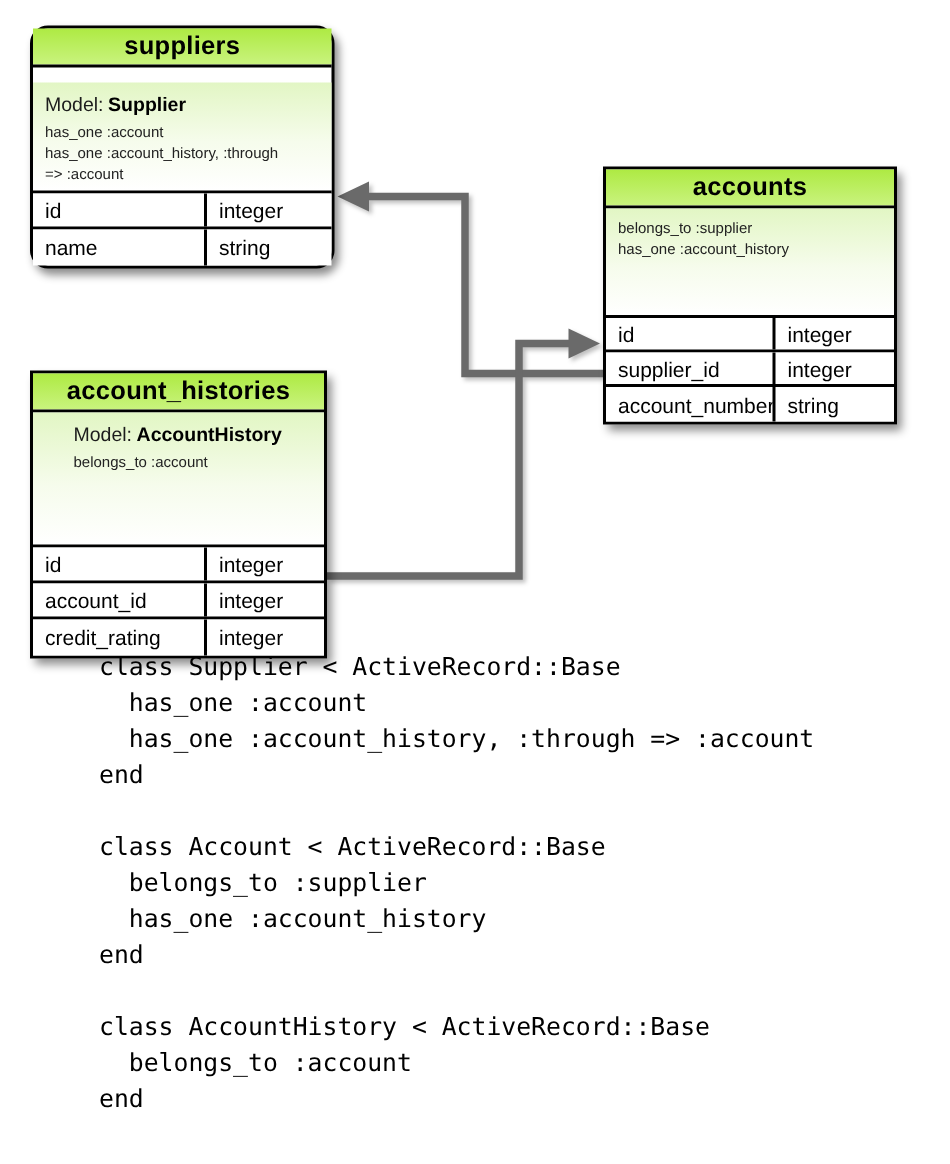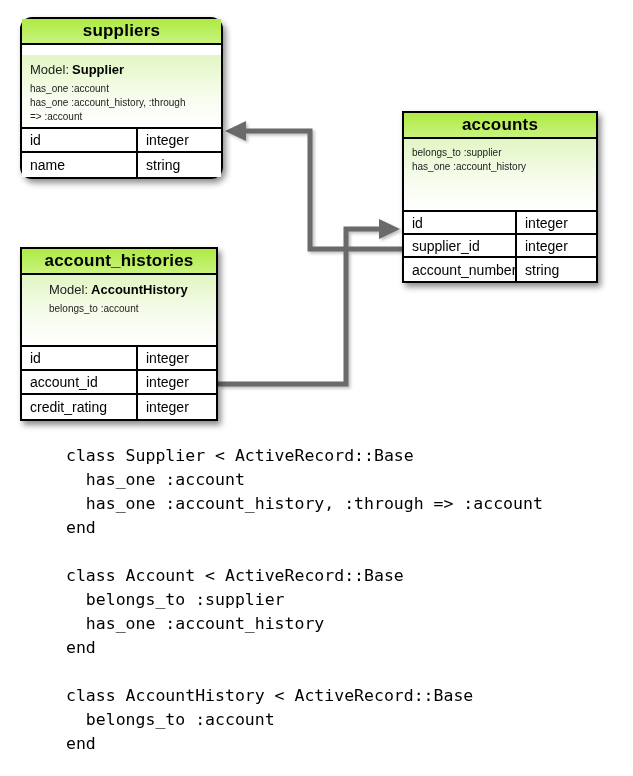--- a/index.html
+++ b/index.html
@@ -64,21 +64,21 @@
   }
   .cname { border-right: 2px solid #000; }
   .ctype { flex: 1; text-align: right; }
   
   .t-suppliers .tmodel  { height: 74px; margin-top: 10px; }
   .t-suppliers .trow    { height: 24px; }
   .t-suppliers .cname   { width: 116px; }
   .t-accounts .tmodel   { height: 73px; }
   .t-accounts .trow     { height: 23px; }
   .t-accounts .cname    { width: 113px; }
-  .t-histories .tmodel  { height: 72px; padding-left: 27px; }
+  .t-histories .tmodel  { height: 90px; padding-left: 27px; }
   .t-histories .trow    { height: 24px; }
   .t-histories .cname   { width: 116px; }
   
   #arrows {
     position: absolute;
     left: 0; top: 0;
     pointer-events: none;
     filter: drop-shadow(2px 2px 1.5px rgba(0,0,0,0.25));
   }
   
@@ -88,21 +88,21 @@
     top: 433px;
     color: #000;
   }
   .code-line {
     font-family: "DejaVu Sans Mono", monospace;
     font-size: 16.5px;
     line-height: 24px;
     height: 24px;
     white-space: pre;
   }
-  .code-block { margin: 11px 0 24px 0; }
+  .code-block { margin: 0 0 24px 0; }
   .code-block:last-child { margin-bottom: 0; }
 </style>
 </head>
 <body>
 
 <div id="canvas">
 
   <svg id="arrows" width="633" height="430" viewBox="0 0 633 430">
     <g>
       <polyline points="402,249 310,249 310,131 244,131" fill="none" stroke="#6a6a6a" stroke-width="5"></polyline>

